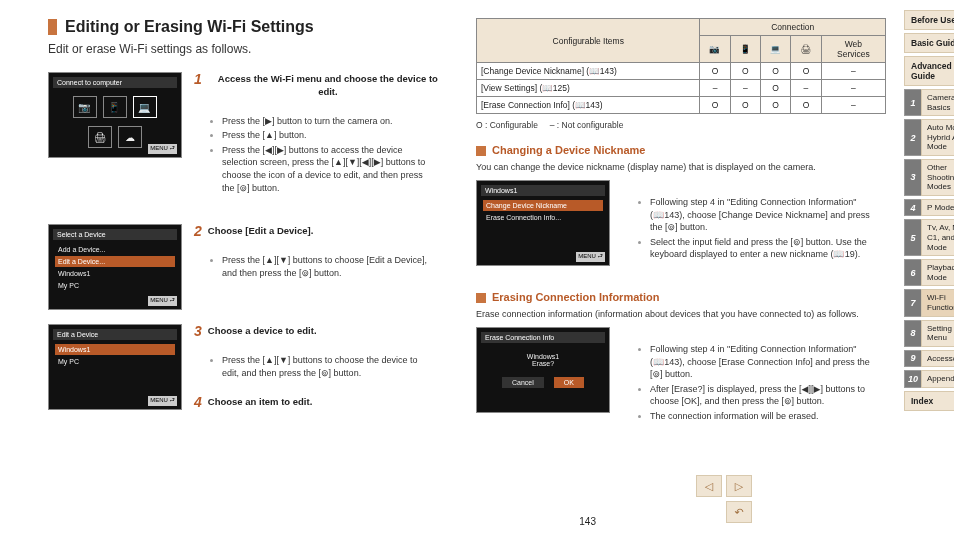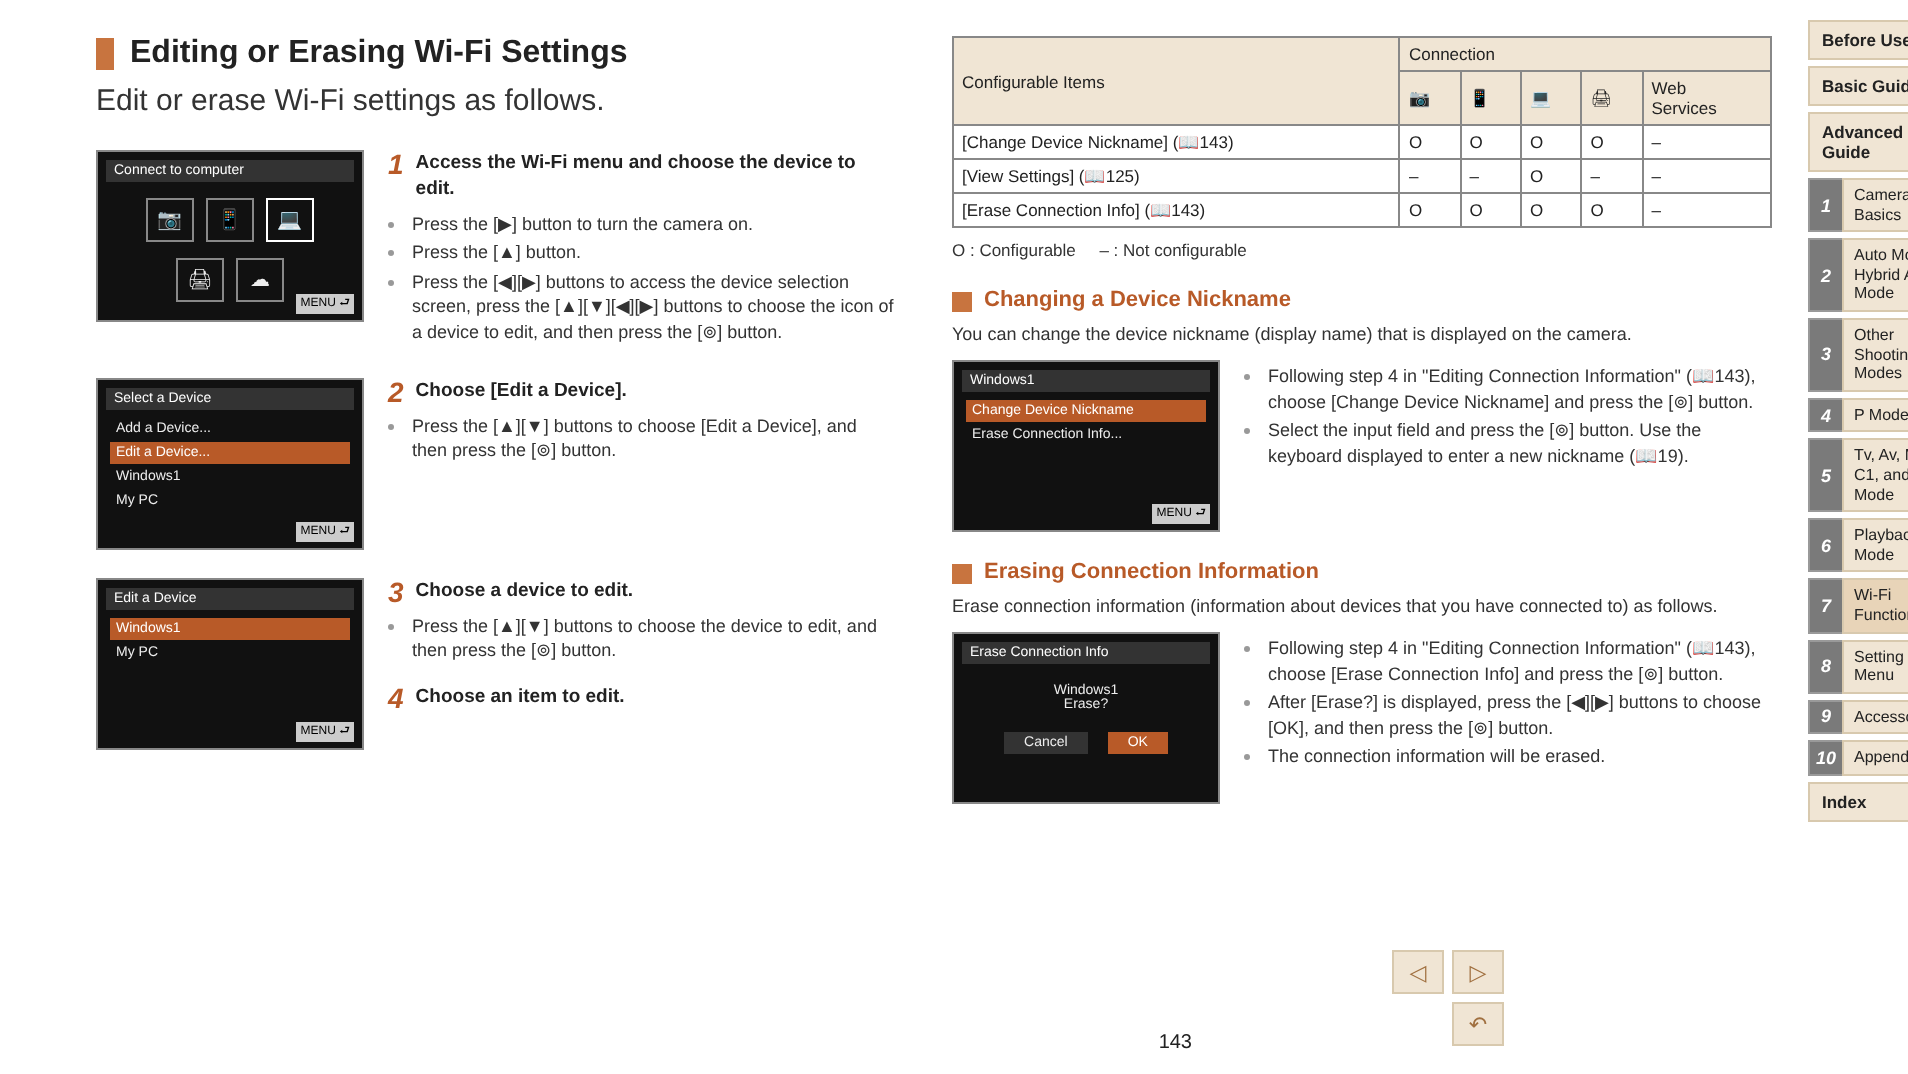--- a/index.html
+++ b/index.html
@@ -4,47 +4,47 @@
 <style>
 :root{--accent:#c8743f;--accent2:#b85a28;--soft:#f0e5d4;--grey:#555;--black:#222;}
 html,body{margin:0;padding:0;background:#fff;font-family:Arial,Helvetica,sans-serif;font-size:10px;color:var(--black);}
 .page{width:766px;height:537px;position:relative;display:flex;}
 .main{flex:1;padding:18px 18px 0 48px;display:flex;gap:28px;}
 .col{flex:1;min-width:0;}
 .col1{flex:0 0 400px;}
 .col2{flex:0 0 410px;}
 h1.pagetitle{font-size:16px;font-weight:bold;margin:0 0 6px 0;display:flex;align-items:center;}
 h1.pagetitle:before{content:"";display:inline-block;width:9px;height:16px;background:var(--accent);margin-right:8px;}
-.subintro{font-size:15px;margin:2px 0 16px 0;color:#333;}
+.subintro{font-size:12px;margin:2px 0 16px 0;color:#333;}
 h2.sectionbar{background:var(--accent2);color:#fff;font-size:11px;font-weight:bold;padding:5px 8px;margin:0 0 14px 0;}
 .step-row{display:flex;gap:12px;margin-bottom:14px;}
 .thumb{width:134px;height:86px;background:#111;border:1px solid #888;padding:6px;box-sizing:border-box;color:#eee;font-size:7px;position:relative;}
 .thumb .t-title{background:#333;color:#fff;padding:2px 4px;margin:-2px -2px 4px -2px;font-size:7px;}
 .thumb.icons{display:flex;flex-direction:column;}
 .iconrow{display:flex;justify-content:center;gap:6px;margin:4px 0;}
 .iconbox{width:22px;height:20px;border:1px solid #888;display:flex;align-items:center;justify-content:center;font-size:10px;}
 .iconbox.sel{border-color:#fff;}
 .thumb .menu{font-size:7px;}
 .thumb .menu div{padding:2px 3px;margin:1px 0;}
 .thumb .menu .sel{background:var(--accent2);color:#fff;}
 .thumb .dialog{text-align:center;padding-top:6px;}
 .thumb .dlg-btns{display:flex;justify-content:center;gap:10px;margin-top:10px;}
 .thumb .dlg-btns span{padding:2px 10px;background:#333;}
 .thumb .dlg-btns .sel{background:var(--accent2);color:#fff;}
 .thumb .menu-corner{position:absolute;right:4px;bottom:3px;background:#ccc;color:#000;font-size:6px;padding:0 2px;}
 .step-body{flex:1;font-size:9px;line-height:1.4;}
 .step-head{display:flex;gap:6px;align-items:flex-start;margin-bottom:4px;}
 .step-num{color:var(--accent2);font-weight:bold;font-style:italic;font-size:14px;line-height:1;}
-.step-title{font-weight:bold;font-size:9.5px;}
-.bullets{margin:0;padding:0 0 0 12px;}
+.step-title{font-weight:bold;font-size:9.5px;text-align:center;}
+.bullets{margin:16px;padding:0 0 0 12px;}
 .bullets li{margin:2px 0;color:#333;}
 .bullets li::marker{color:#999;}
 
 table.config{border-collapse:collapse;width:100%;font-size:8.5px;margin-bottom:6px;}
-table.config th,table.config td{border:1px solid #888;padding:3px 4px;text-align:left;}
+table.config th,table.config td{border:1px solid #888;padding:3px 4px;text-align:center;}
 table.config th{background:var(--soft);font-weight:normal;}
 table.config td.name{text-align:left;}
 .tablefoot{font-size:8.5px;color:#333;margin-bottom:14px;}
 h3.sub{color:var(--accent2);font-size:11px;font-weight:bold;margin:4px 0 6px 0;display:flex;align-items:flex-end;}
 h3.sub:before{content:"";display:inline-block;width:10px;height:10px;background:var(--accent);margin-right:6px;}
 .subtext{font-size:9px;margin:0 0 8px 0;color:#333;}
 
 .sidebar{width:150px;padding:10px 8px 0 0;}
 .nav-item{background:var(--soft);border:1px solid #d8c9ae;font-size:8.5px;padding:4px 6px;margin-bottom:3px;cursor:pointer;}
 .nav-item.bold{font-weight:bold;}

